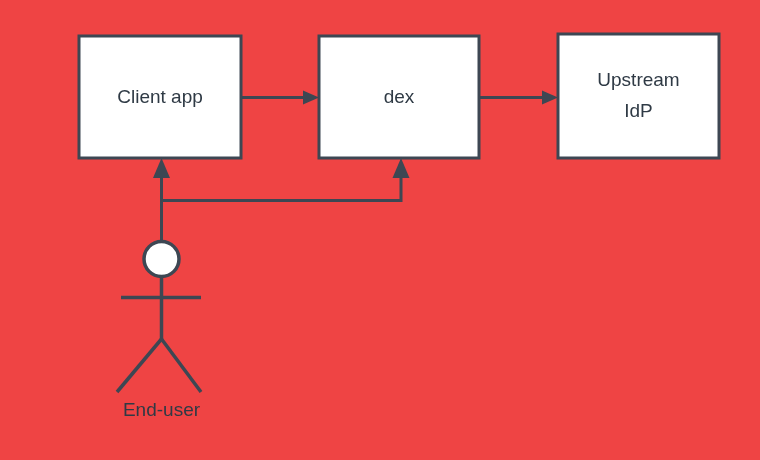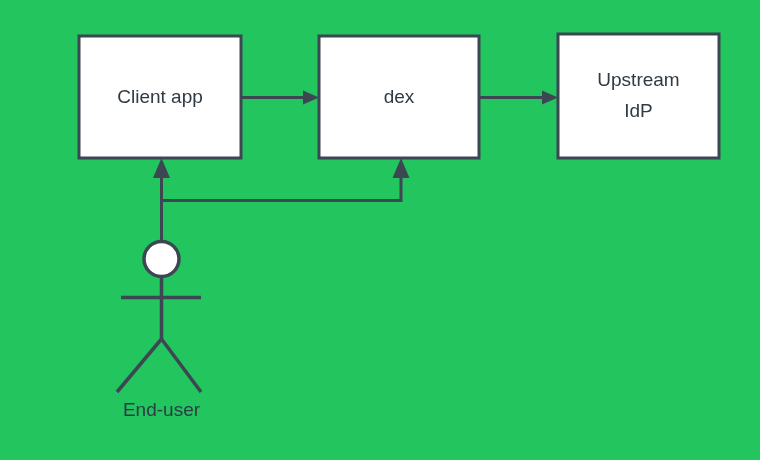--- a/index.html
+++ b/index.html
@@ -11,21 +11,21 @@
   body {
     width: 760px;
     height: 460px;
     overflow: hidden;
     font-family: "Liberation Sans", sans-serif;
   }
   #canvas {
     position: relative;
     width: 760px;
     height: 460px;
-    background: #22c55e;
+    background: #ef4444;
   }
   #diagram-svg {
     position: absolute;
     top: 0;
     left: 0;
     width: 760px;
     height: 460px;
   }
   .node-box {
     fill: #ffffff;

